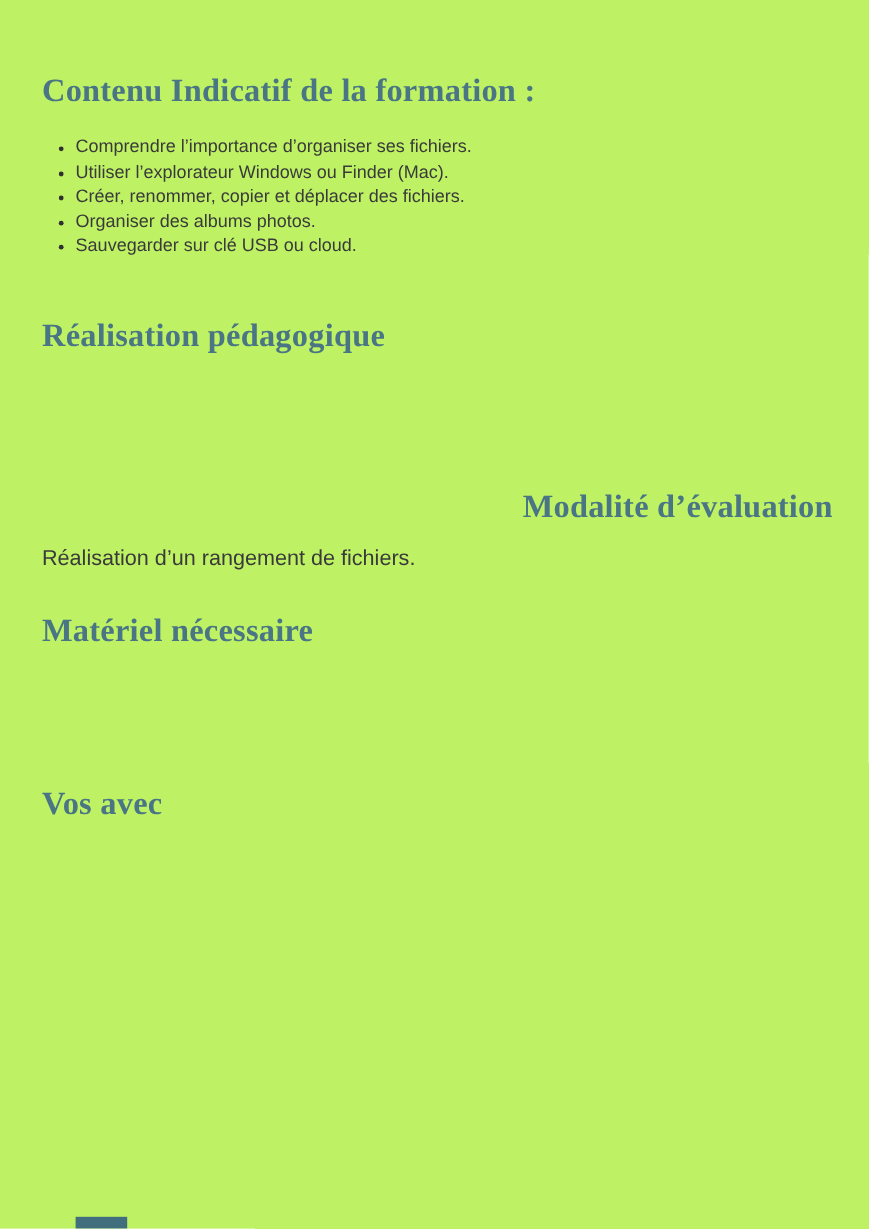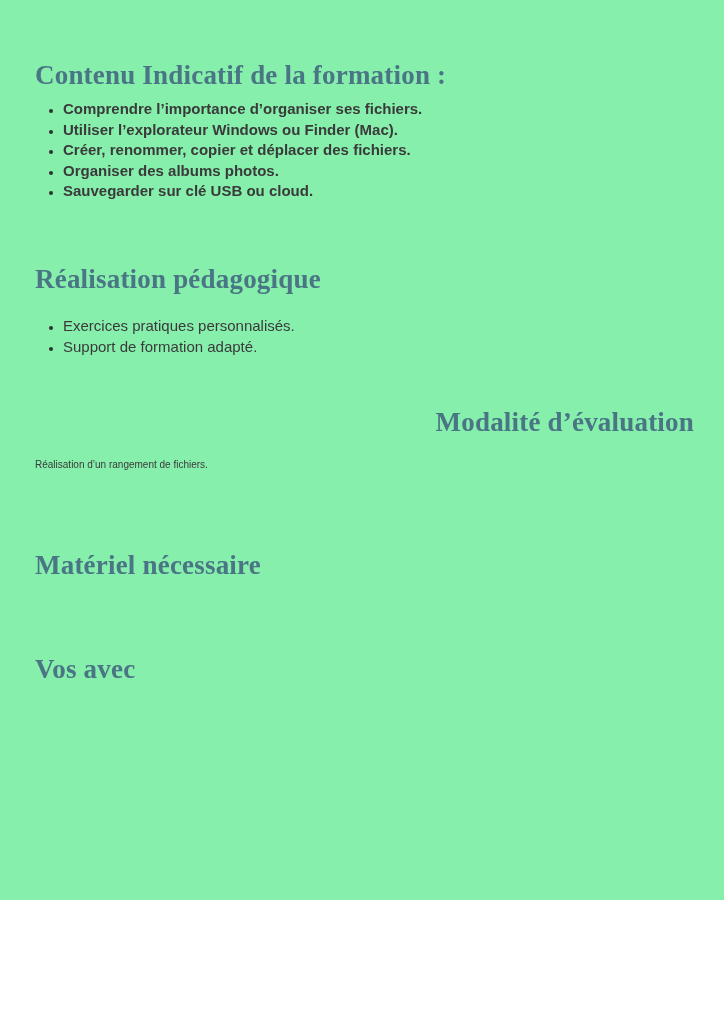--- a/index.html
+++ b/index.html
@@ -1,21 +1,21 @@
 <!DOCTYPE html>
 <html><head>
 <meta charset="utf-8">
 <style>
   * { margin: 0; padding: 0; box-sizing: border-box; }
   html, body { background: #ffffff; }
   .page {
     position: relative;
     width: 724px;
-    height: 900px;
-    background: #86efac;
+    height: 1024px;
+    background: #bef264;
     overflow: hidden;
     font-family: "Liberation Sans", sans-serif;
   }
   .section { position: absolute; left: 35px; right: 30px; }
   h2 {
     font-family: "Liberation Serif", "DejaVu Serif", serif;
     font-weight: bold;
     font-size: 27px;
     line-height: 34px;
     color: #4a7585;
@@ -26,32 +26,32 @@
     padding-left: 28px;
     color: #3a3a3a;
   }
   ul.bullets li {
     font-size: 15px;
     line-height: 20.6px;
     color: #3a3a3a;
   }
   ul.bullets li::marker { color: #2f2f2f; font-size: 12px; }
   p.body-text {
-    font-size: 10px;
+    font-size: 18px;
     line-height: 20.6px;
     color: #3a3a3a;
   }
   
   #heading-1 { top: 58px; }
-  #list-1    { top: 99px; font-weight: bold; }
+  #list-1    { top: 113px; }
   #heading-2 { top: 262px; }
   #list-2    { top: 316px; }
   #heading-3 { top: 405px; text-align: right; }
   #para-1    { top: 455px; }
-  #heading-4 { top: 548px; }
+  #heading-4 { top: 508px; }
   #para-2    { top: 577px; }
   #heading-5 { top: 652px; }
   .footer-block {
     position: absolute;
     left: 63px;
     top: 1014px;
     width: 43px;
     height: 10px;
     background: #426f7e;
   }
@@ -66,24 +66,20 @@
   <ul class="bullets section" id="list-1">
     <li>Comprendre l’importance d’organiser ses fichiers.</li>
     <li>Utiliser l’explorateur Windows ou Finder (Mac).</li>
     <li>Créer, renommer, copier et déplacer des fichiers.</li>
     <li>Organiser des albums photos.</li>
     <li>Sauvegarder sur clé USB ou cloud.</li>
   </ul>
 
   <h2 class="section" id="heading-2">Réalisation pédagogique</h2>
 
-  <ul class="bullets section" id="list-2">
-    <li>Exercices pratiques personnalisés.</li>
-    <li>Support de formation adapté.</li>
-  </ul>
 
   <h2 class="section" id="heading-3">Modalité d’évaluation</h2>
 
   <p class="body-text section" id="para-1">Réalisation d’un rangement de fichiers.</p>
 
   <h2 class="section" id="heading-4">Matériel nécessaire</h2>
 
 
   <h2 class="section" id="heading-5">Vos avec</h2>
 

